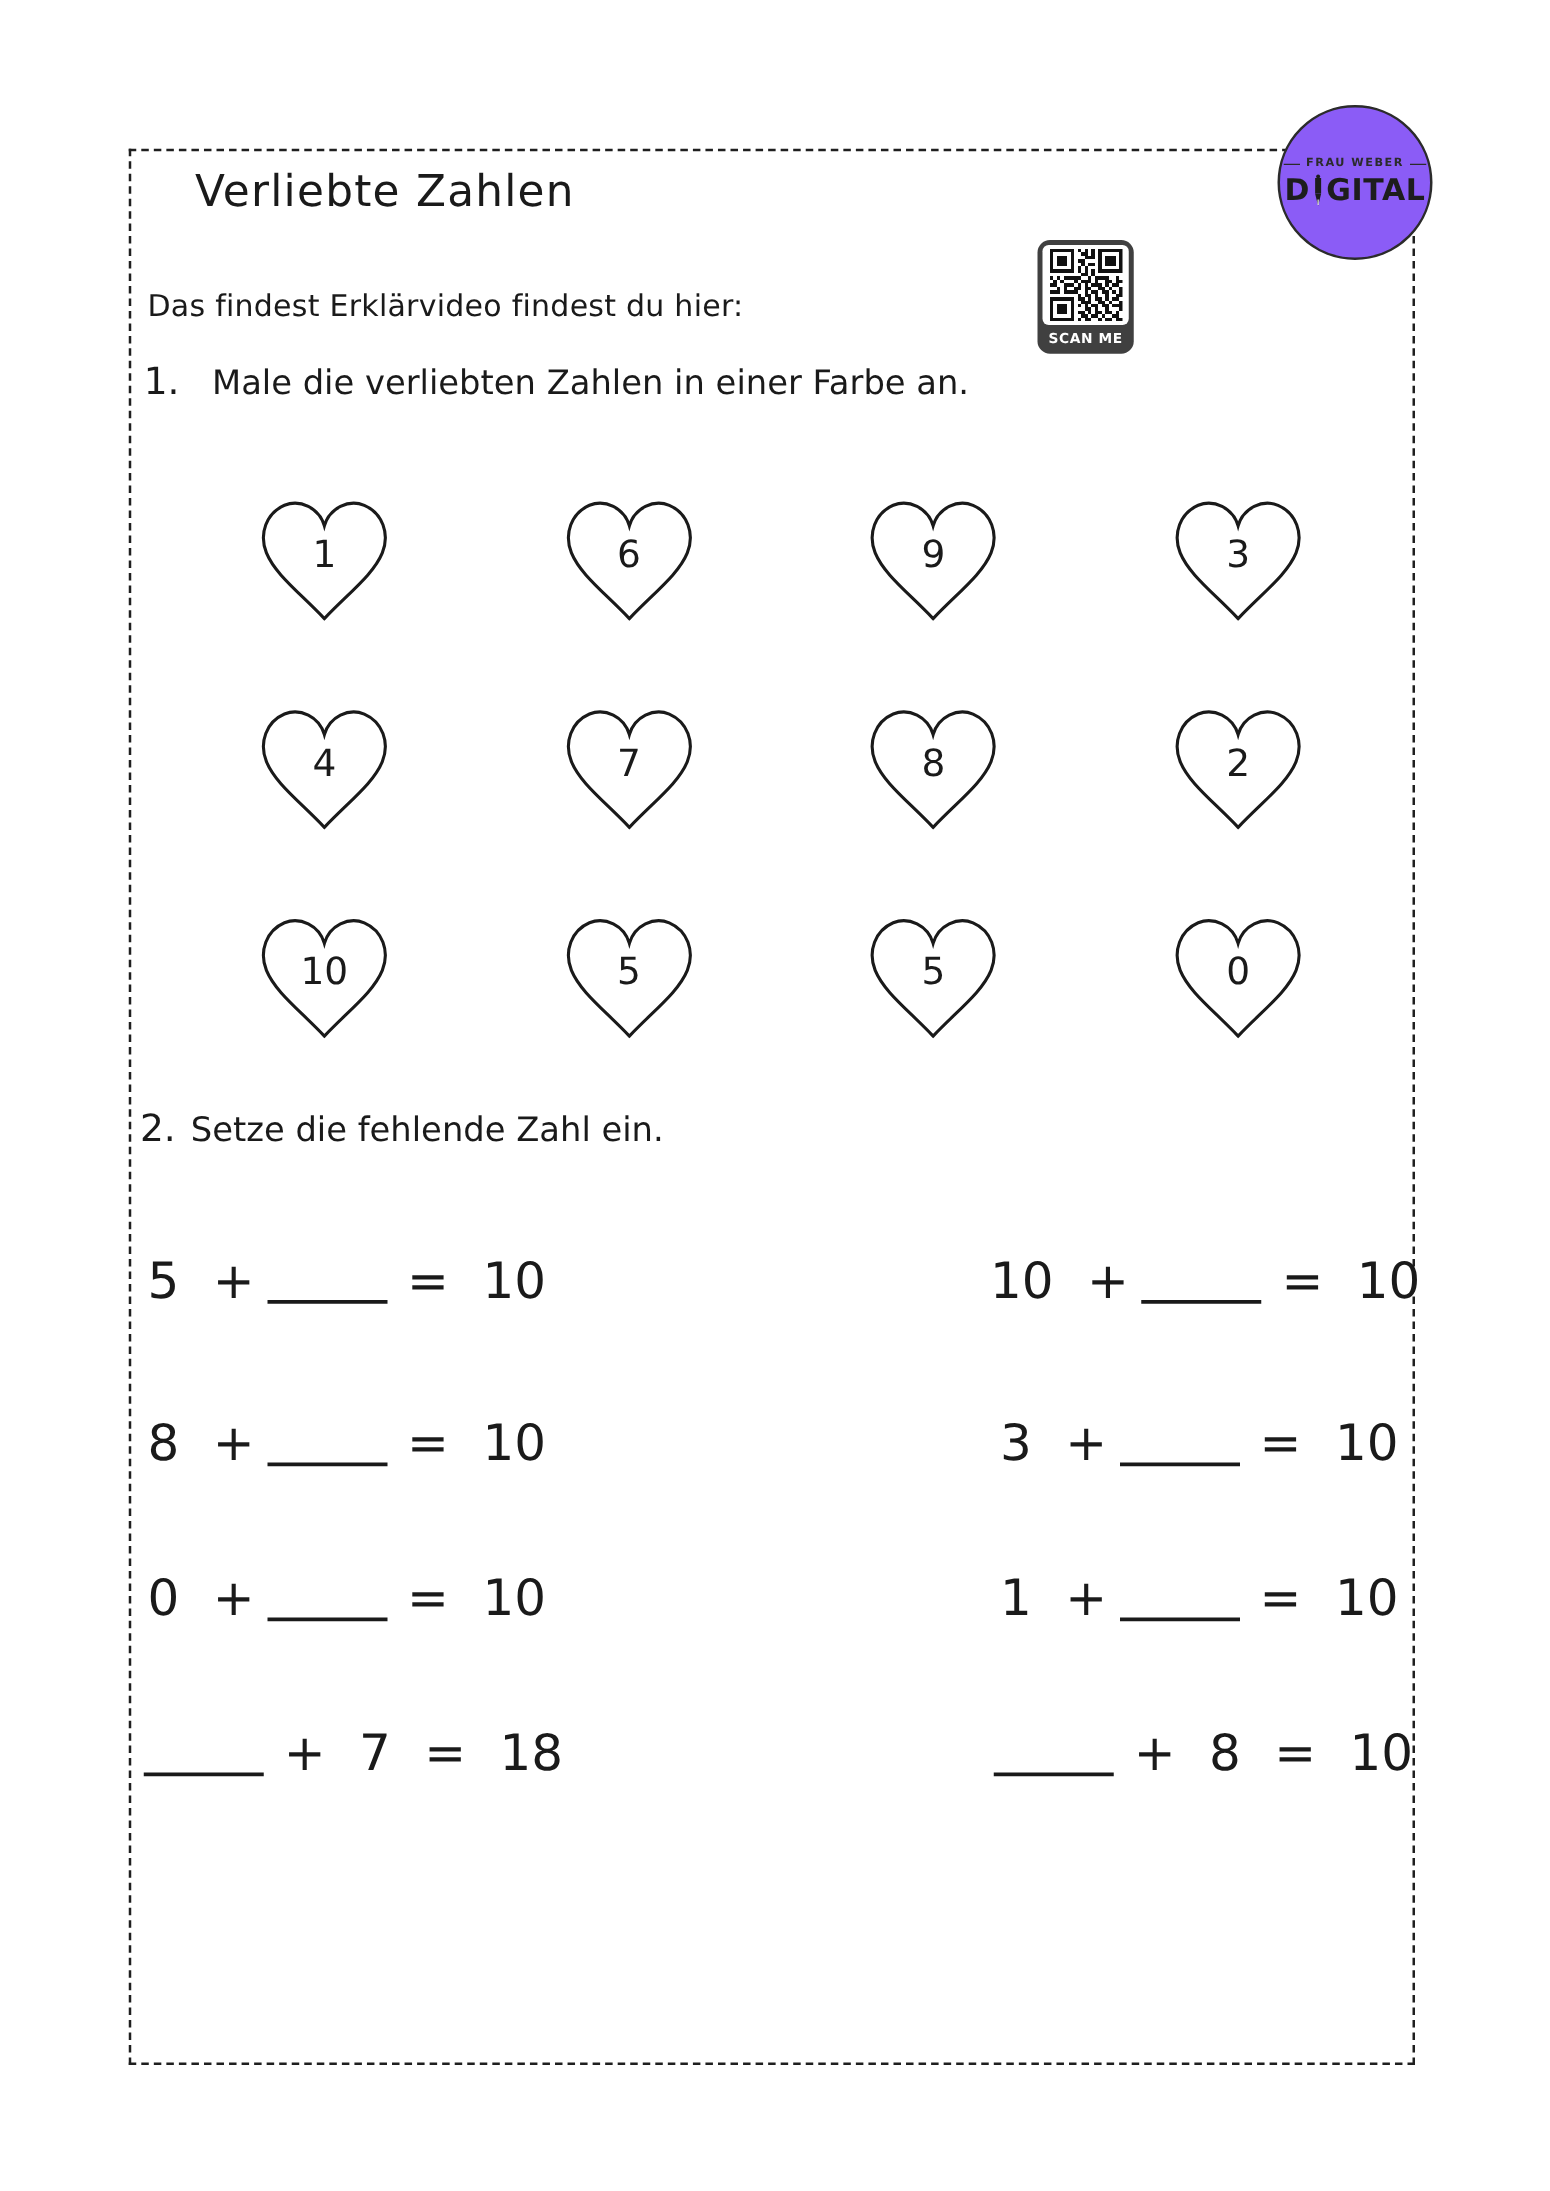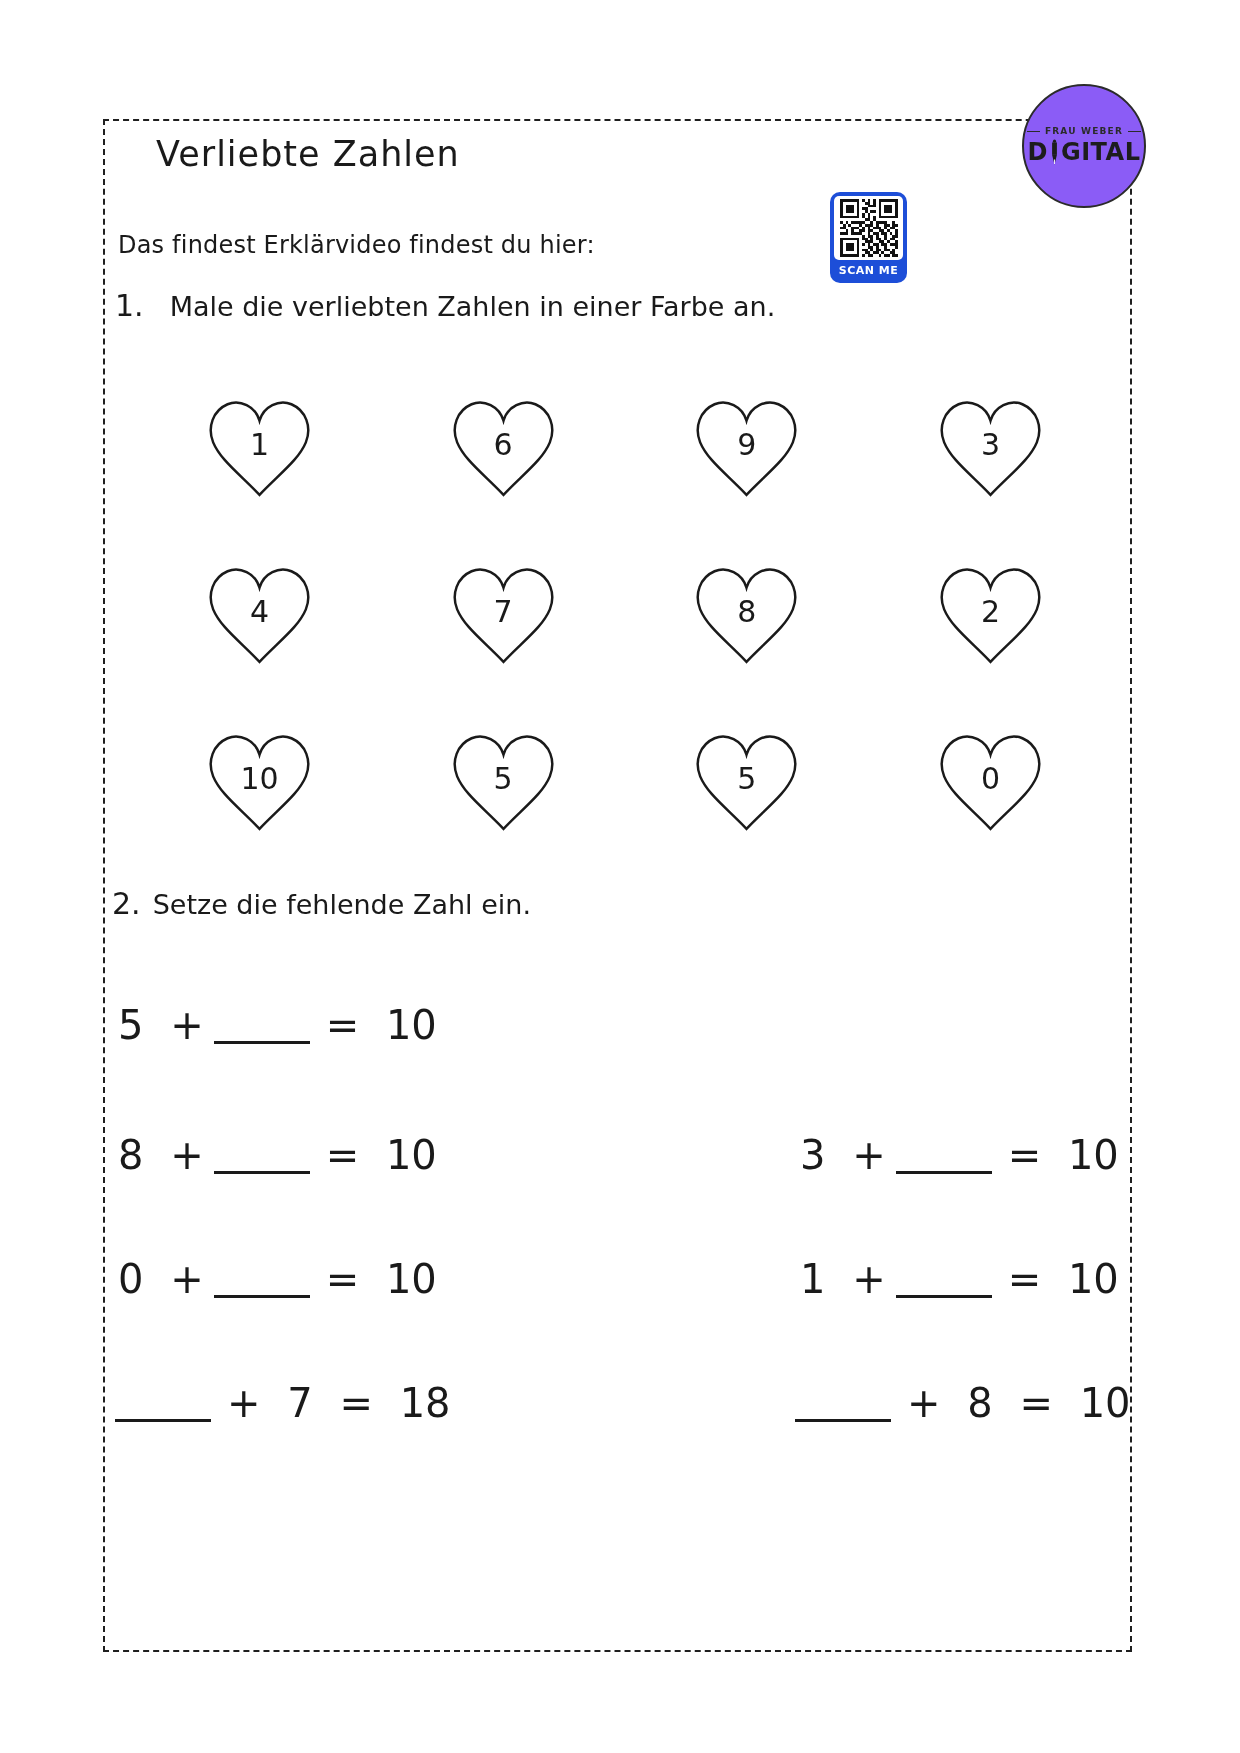--- a/index.html
+++ b/index.html
@@ -17,21 +17,21 @@
     position:absolute; left:156px; top:134px; width:600px; text-align:left;
     font-size:35px; letter-spacing:1px; white-space:nowrap;
   }
   
   .intro-text {
     position:absolute; left:118px; top:231px; font-size:24px; letter-spacing:0.2px;
   }
   
   .qr-badge {
     position:absolute; left:830px; top:192px; width:77px; height:91px;
-    background:#1d4ed8; border-radius:10px; box-sizing:border-box; padding:4px;
+    background:#404040; border-radius:10px; box-sizing:border-box; padding:4px;
     display:flex; flex-direction:column; align-items:center;
   }
   .qr-white {
     background:#ffffff; border-radius:5px; width:69px; height:64px;
     display:flex; align-items:center; justify-content:center;
   }
   .qr-white svg { width:58px; height:58px; shape-rendering:crispEdges; }
   .qr-scan-label {
     color:#ffffff; font-size:11px; font-weight:bold; letter-spacing:0.5px;
     margin-top:4px; white-space:nowrap;
@@ -437,20 +437,23 @@
     </div>
   </div>
 
   <div class="task-heading task-2">
     <span class="task-number">2.</span><span class="task-text">Setze die fehlende Zahl ein.</span>
   </div>
 
   <div class="eq" style="left:118px; top:1002px;">
     <span class="t">5 +</span><span class="blank"></span><span class="t">= 10</span>
   </div>
+  <div class="eq" style="left:792px; top:1002px;">
+    <span class="t">10 +</span><span class="blank"></span><span class="t">= 10</span>
+  </div>
 
   <div class="eq" style="left:118px; top:1132px;">
     <span class="t">8 +</span><span class="blank"></span><span class="t">= 10</span>
   </div>
   <div class="eq" style="left:800px; top:1132px;">
     <span class="t">3 +</span><span class="blank"></span><span class="t">= 10</span>
   </div>
 
   <div class="eq" style="left:118px; top:1256px;">
     <span class="t">0 +</span><span class="blank"></span><span class="t">= 10</span>

